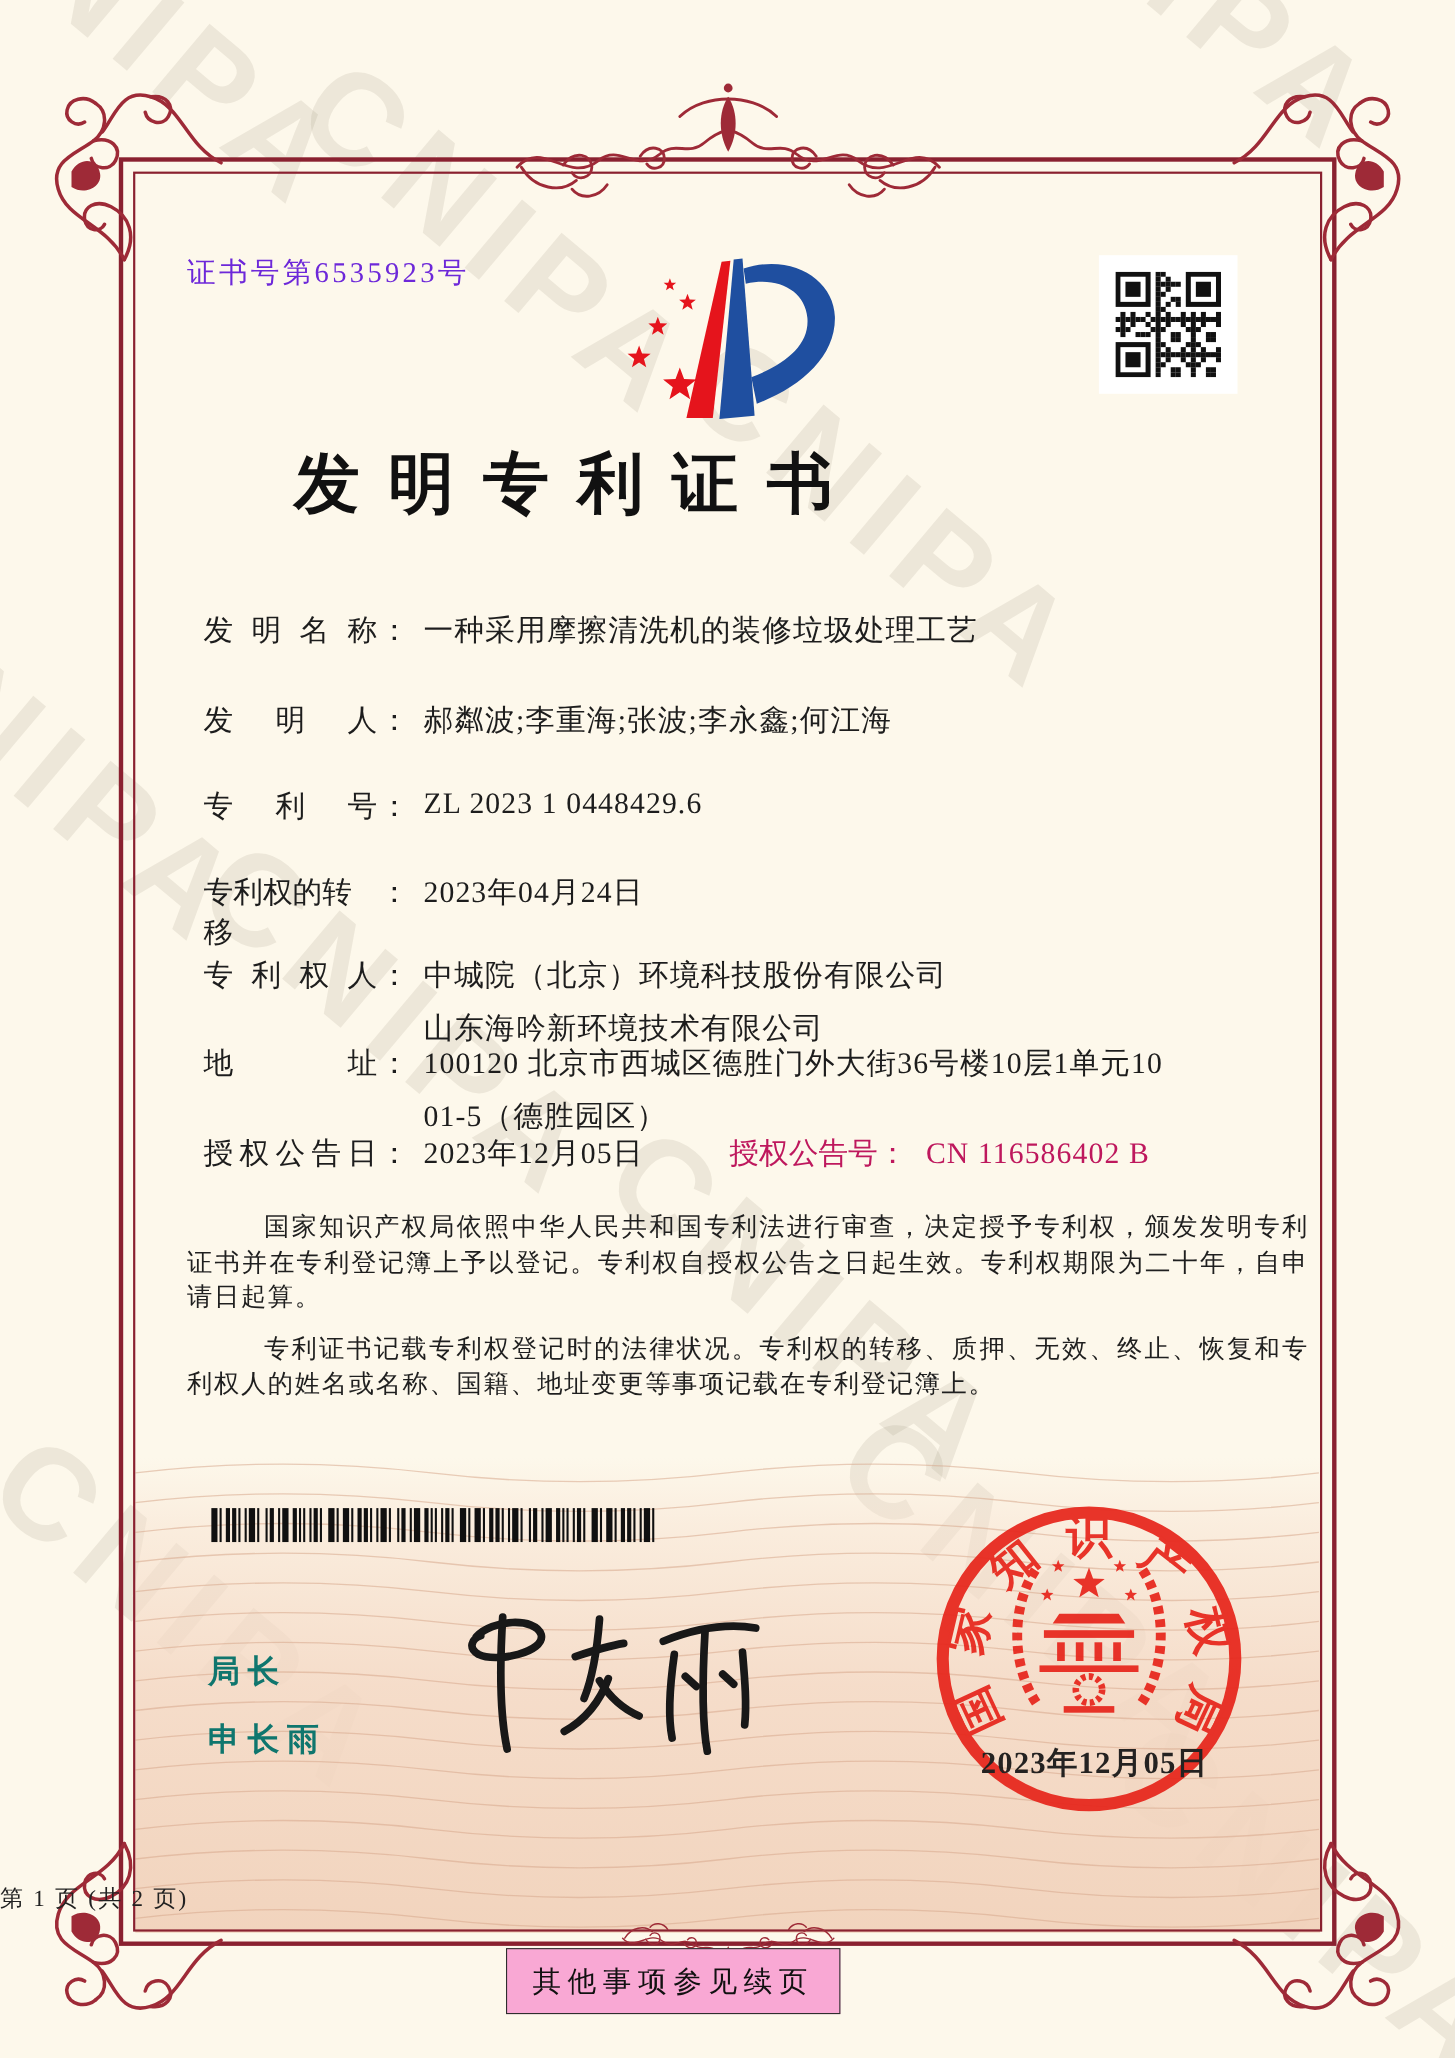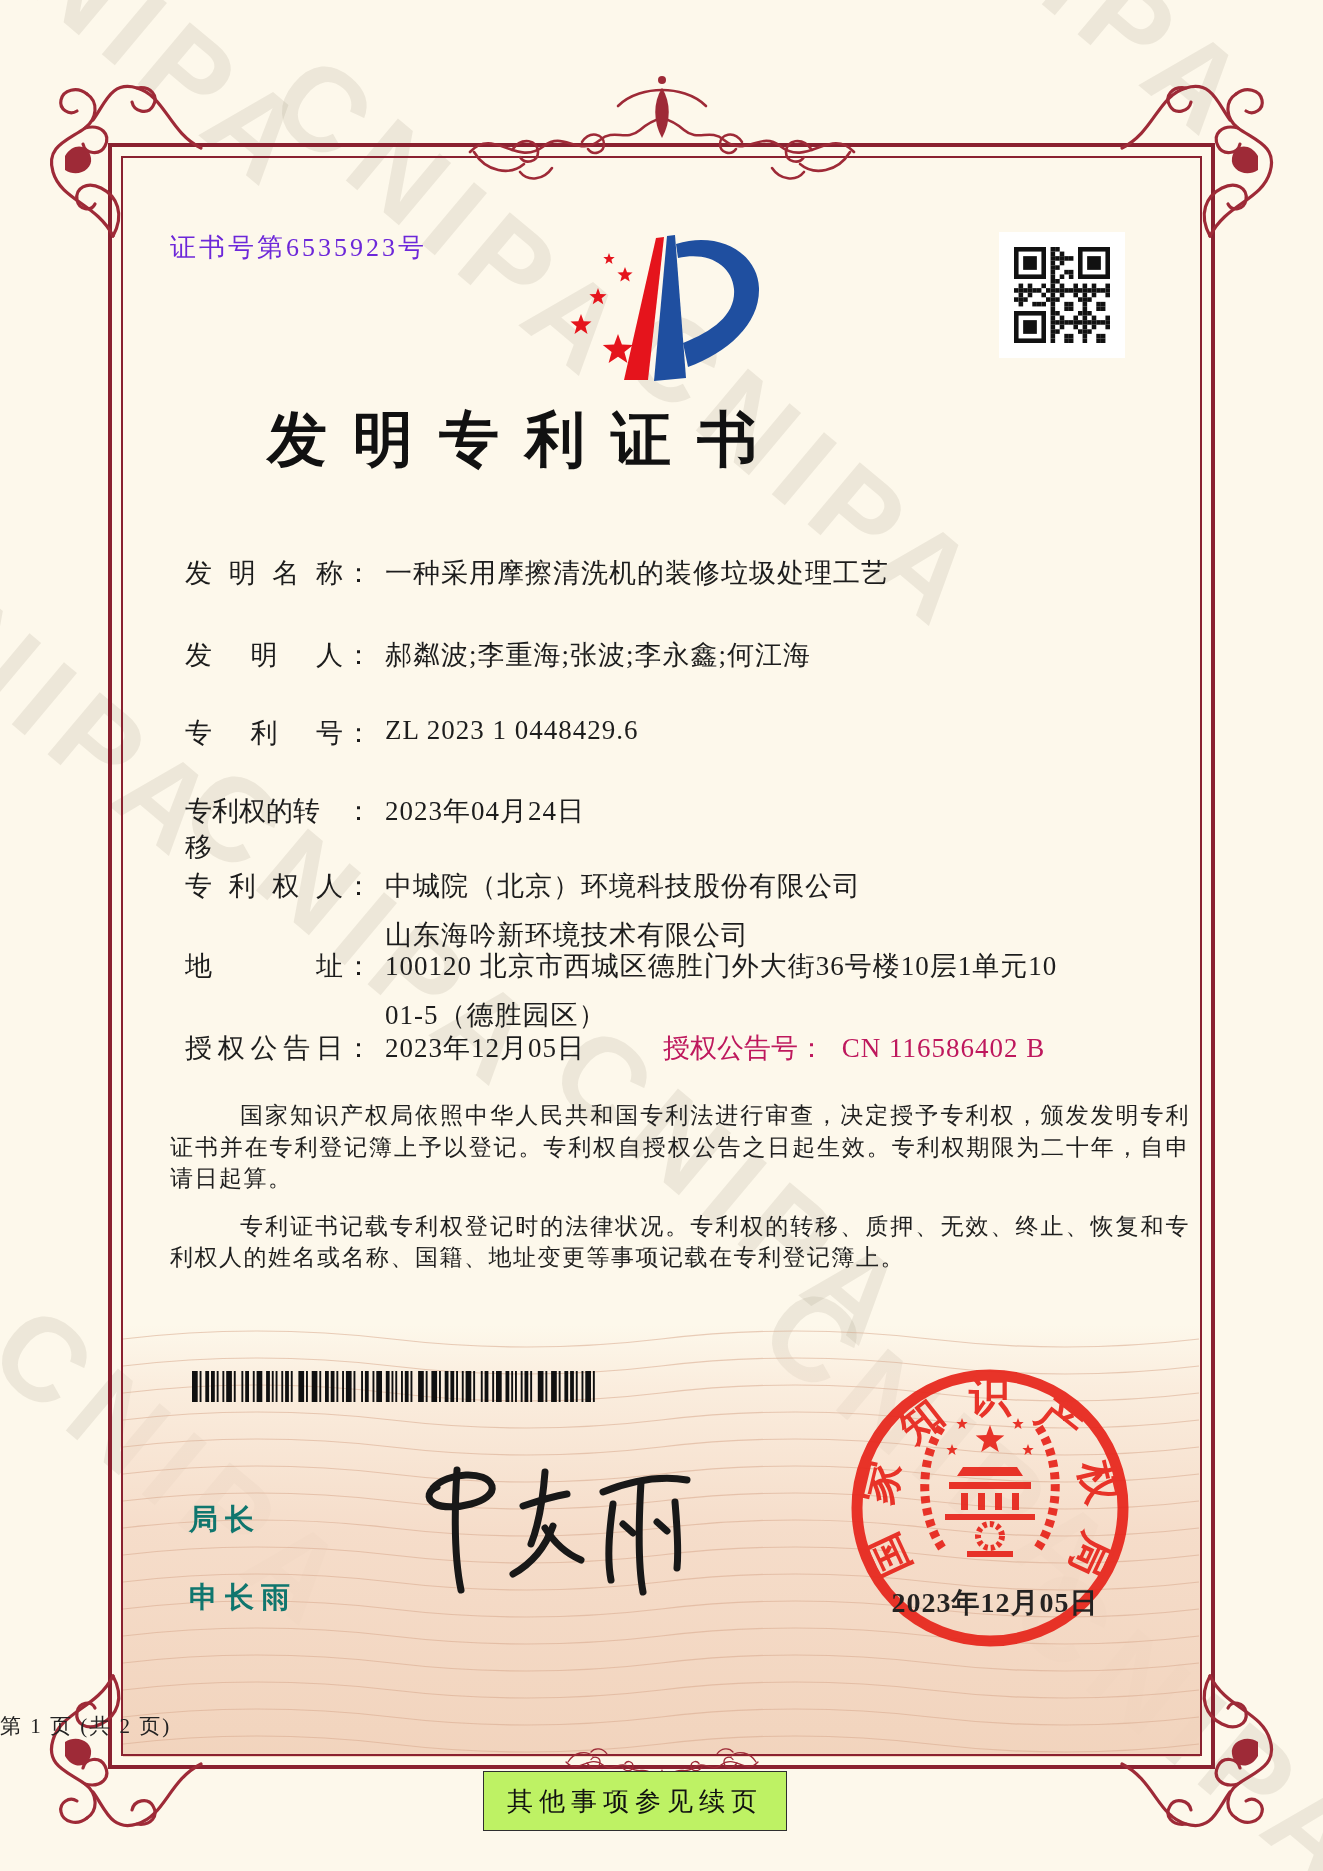--- a/index.html
+++ b/index.html
@@ -36,28 +36,28 @@
   .fval{margin-left:13px;letter-spacing:1px;white-space:nowrap;}
   .fval .l2{margin-top:13px;}
   #grant-no-row{position:absolute;left:663px;top:1030px;font-size:27px;color:#be185d;z-index:4;white-space:nowrap;}
   #paragraphs{left:170px;top:1100px;width:1020px;font-size:23px;line-height:31.5px;
       letter-spacing:1.5px;color:#1f1f1f;text-align:justify;}
   #paragraphs p{margin:0;text-indent:70px;}
   #paragraphs p + p{margin-top:16px;}
   #barcode{left:192px;top:1371px;z-index:4;}
   #officer{left:189px;top:1500px;z-index:4;font-family:"Liberation Sans","DejaVu Sans",sans-serif;
       font-weight:700;font-size:29px;color:#0f766e;letter-spacing:7px;}
-  #officer div + div{margin-top:38px;font-family:Liberation Mono, monospace;}
+  #officer div + div{margin-top:22px;font-family:Liberation Mono, monospace;}
   #signature{left:395px;top:1432px;z-index:5;}
   #seal{left:845px;top:1358px;z-index:6;opacity:.93;}
   #seal text.arc{font-family:"Liberation Sans","DejaVu Sans",sans-serif;font-weight:900;}
   #seal #seal-date{font-size:28px;font-weight:700;fill:#151515;letter-spacing:1px;}
   #page-number{left:0px;top:1712px;width:1266px;font-size:21px;
       letter-spacing:2px;color:#222;z-index:4;}
-  #footer-note{left:483px;top:1771px;width:302px;height:58px;background:#bef264;
+  #footer-note{left:460px;top:1771px;width:302px;height:58px;background:#f9a8d4;
       border:1px solid #2e2e2e;z-index:7;display:flex;align-items:center;justify-content:center;
       font-size:26px;letter-spacing:6px;color:#111;text-align:right;}
 </style>
 </head>
 <body>
 
 <div id="wmlayer">
     <div class="wm" style="left: -80px; top: -40px;">CNIPA</div>
     <div class="wm" style="left: 860px; top: -90px;">CNIPA</div>
     <div class="wm" style="left: 240px; top: 150px;">CNIPA</div>

